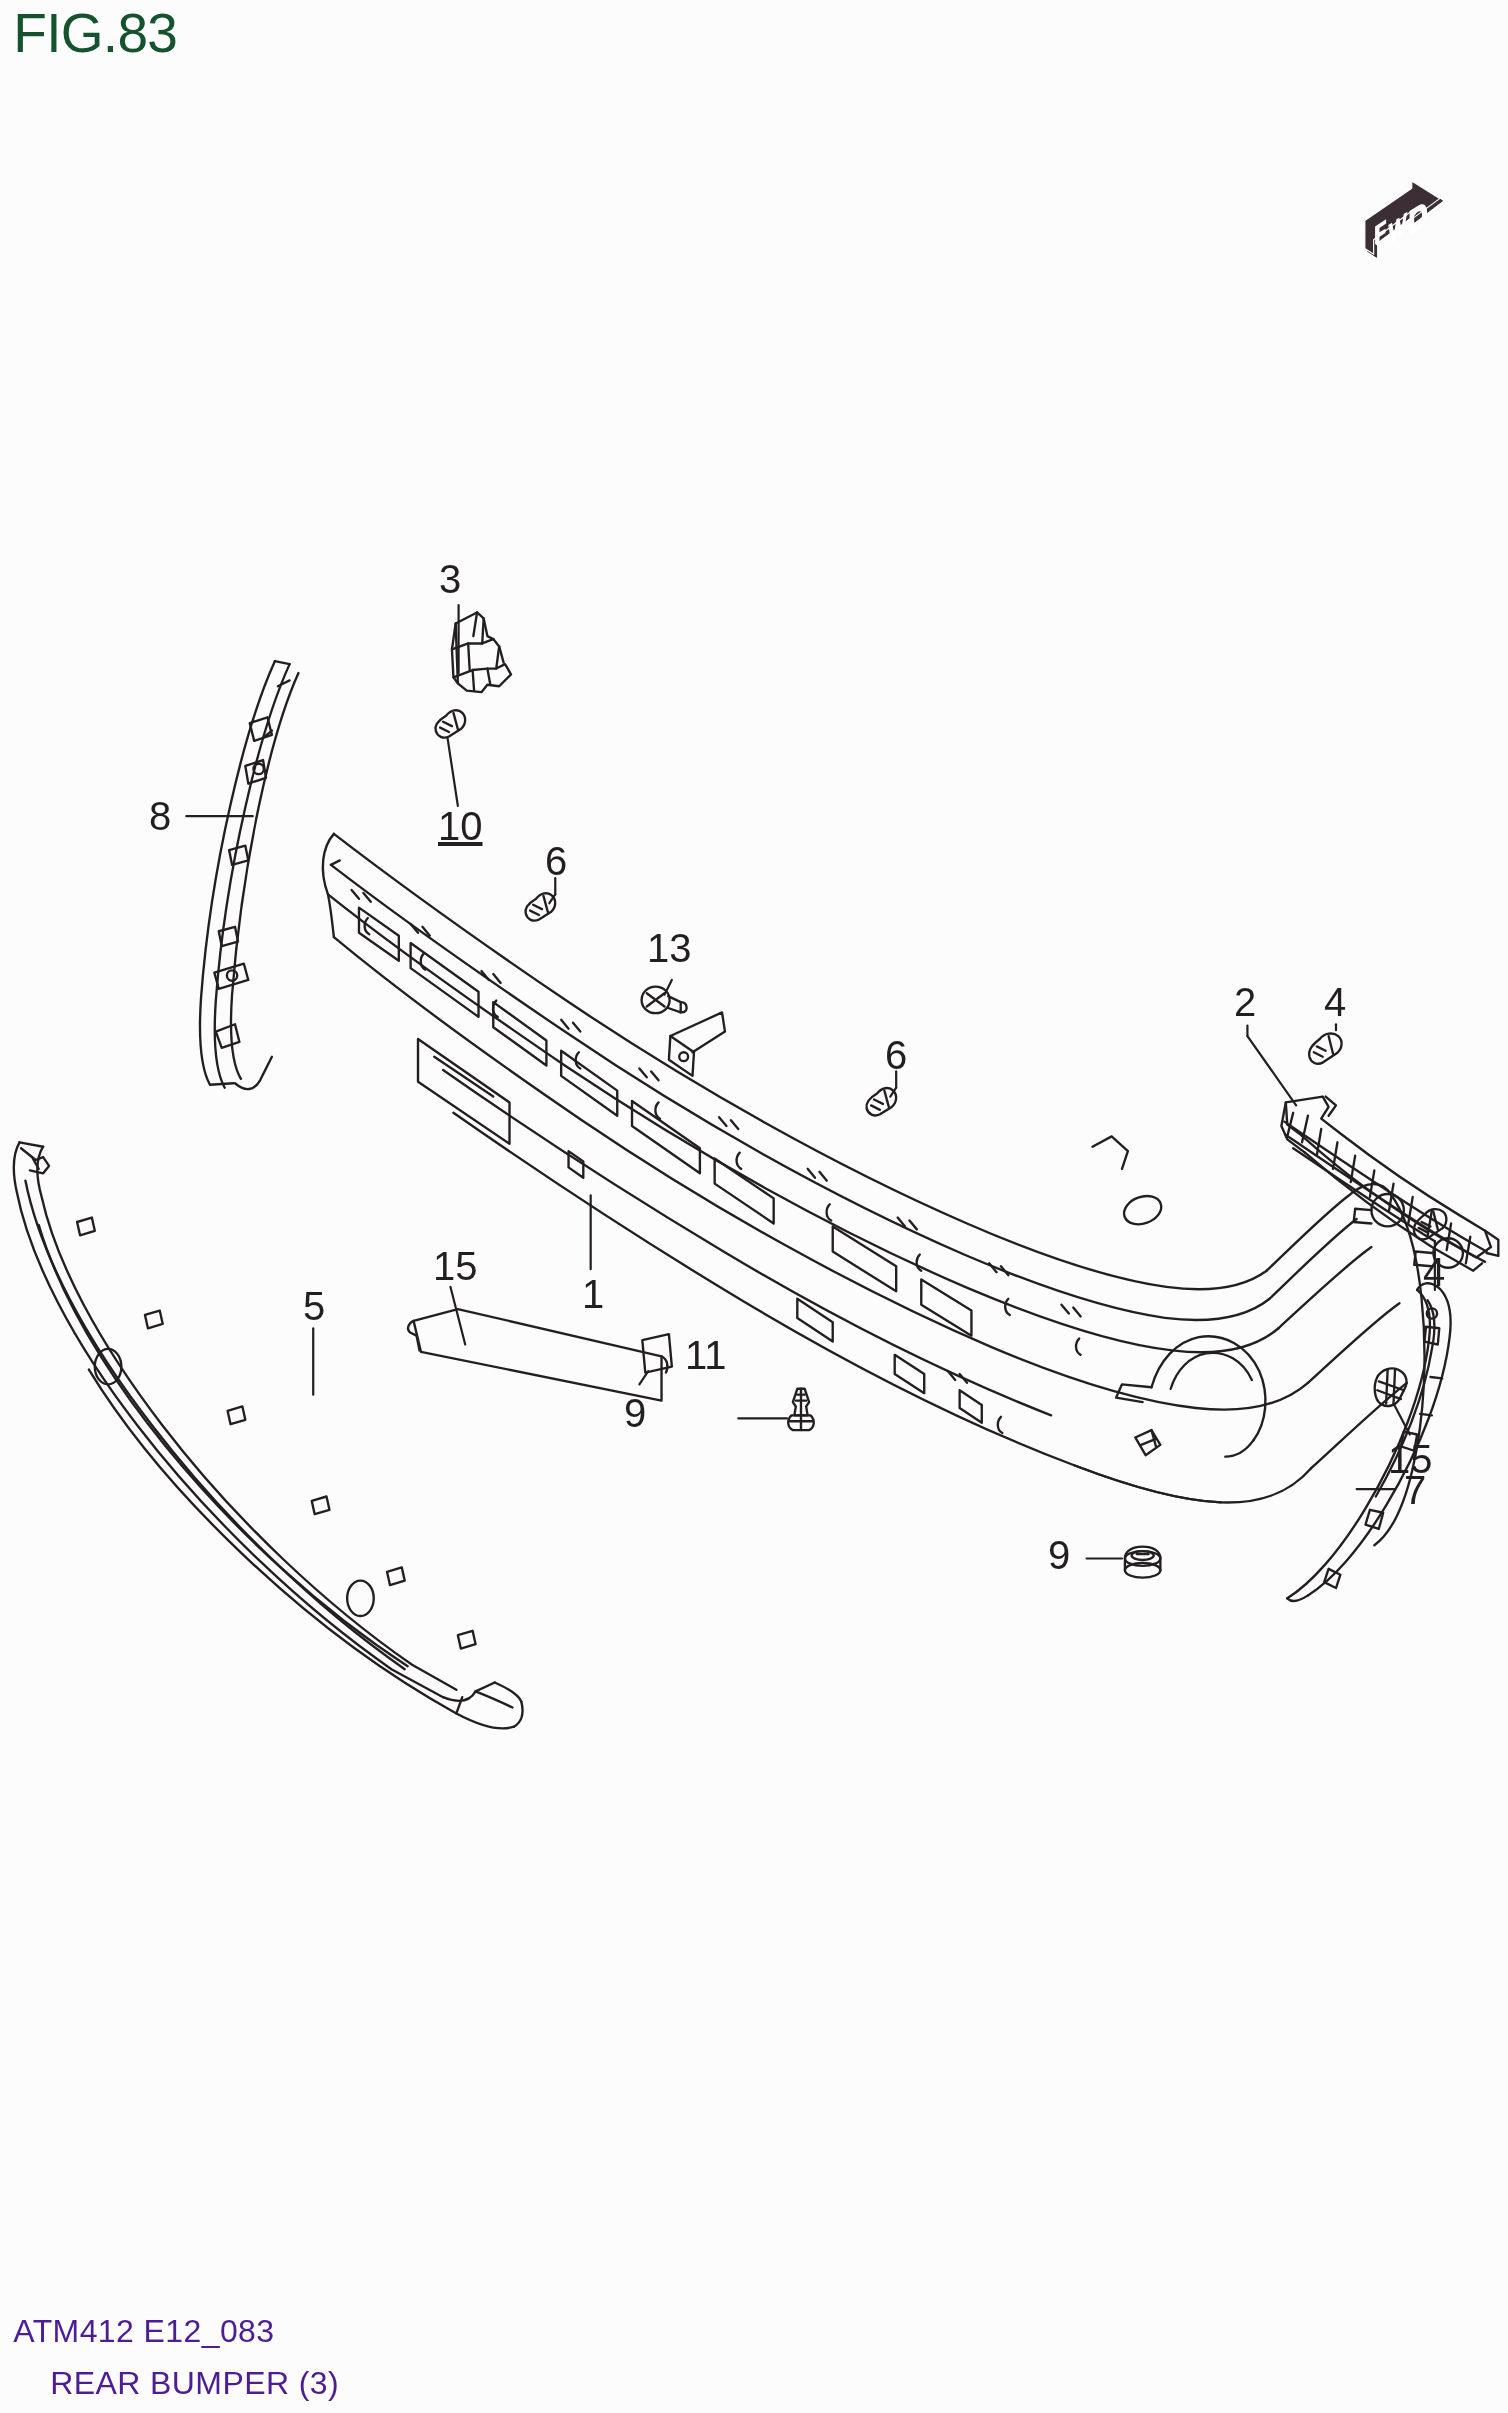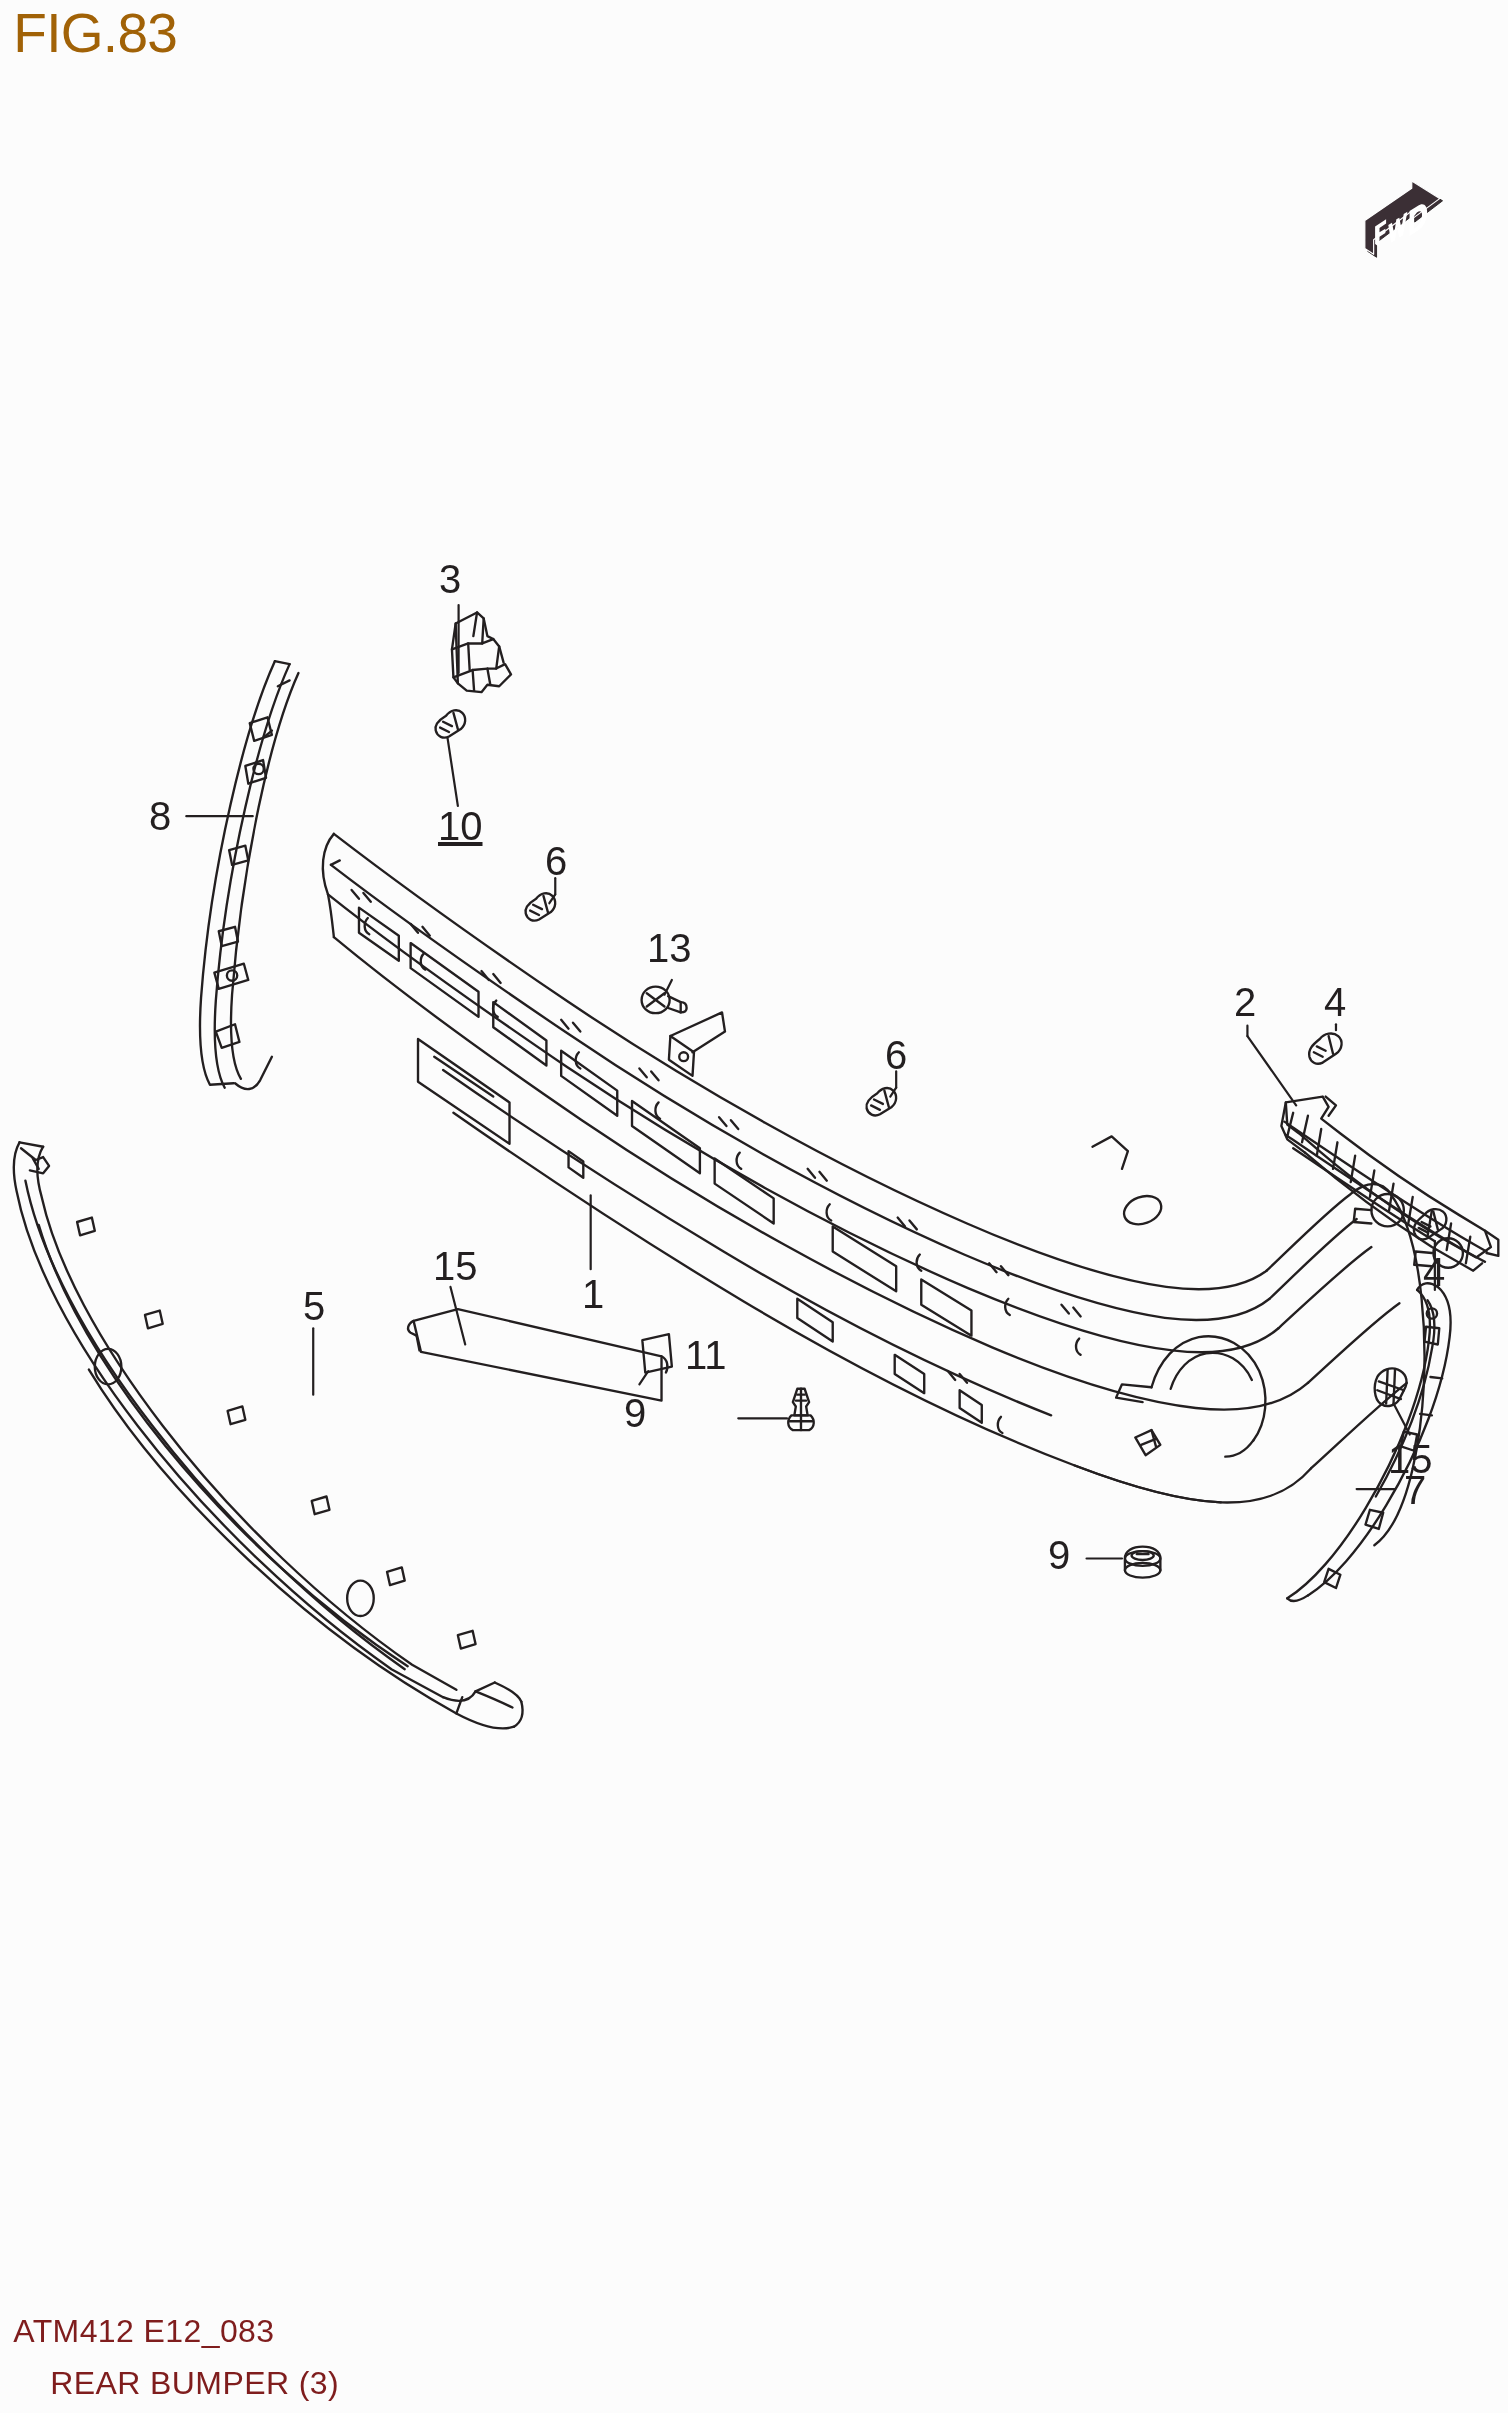--- a/index.html
+++ b/index.html
@@ -10,27 +10,27 @@
     color:#231f20;
     position:relative;
     overflow:hidden;
     background:#fcfcfc;
   }
   #sheet{position:absolute;inset:0;}
 
   .fig-title{
     position:absolute;left:13.3px;top:5.9px;
     font-size:55px;letter-spacing:-0.7px;
-    color:#a16207;font-weight:400;line-height:1;
+    color:#14532d;font-weight:400;line-height:1;
     white-space:nowrap;
   }
 
   .footer{
     position:absolute;left:13.3px;
-    font-size:32px;color:#7f1d1d;letter-spacing:0.4px;
+    font-size:32px;color:#4c1d95;letter-spacing:0.4px;
     white-space:nowrap;line-height:1.1;
   }
   #footer-code{top:2314px;}
   #footer-name{top:2366px;margin-left:37px;}
 
   
   #fwd-badge{position:absolute;left:1357px;top:181px;width:89px;height:77px;}
 
   
   #drawing{position:absolute;left:0;top:0;width:1509px;height:2413px;}

